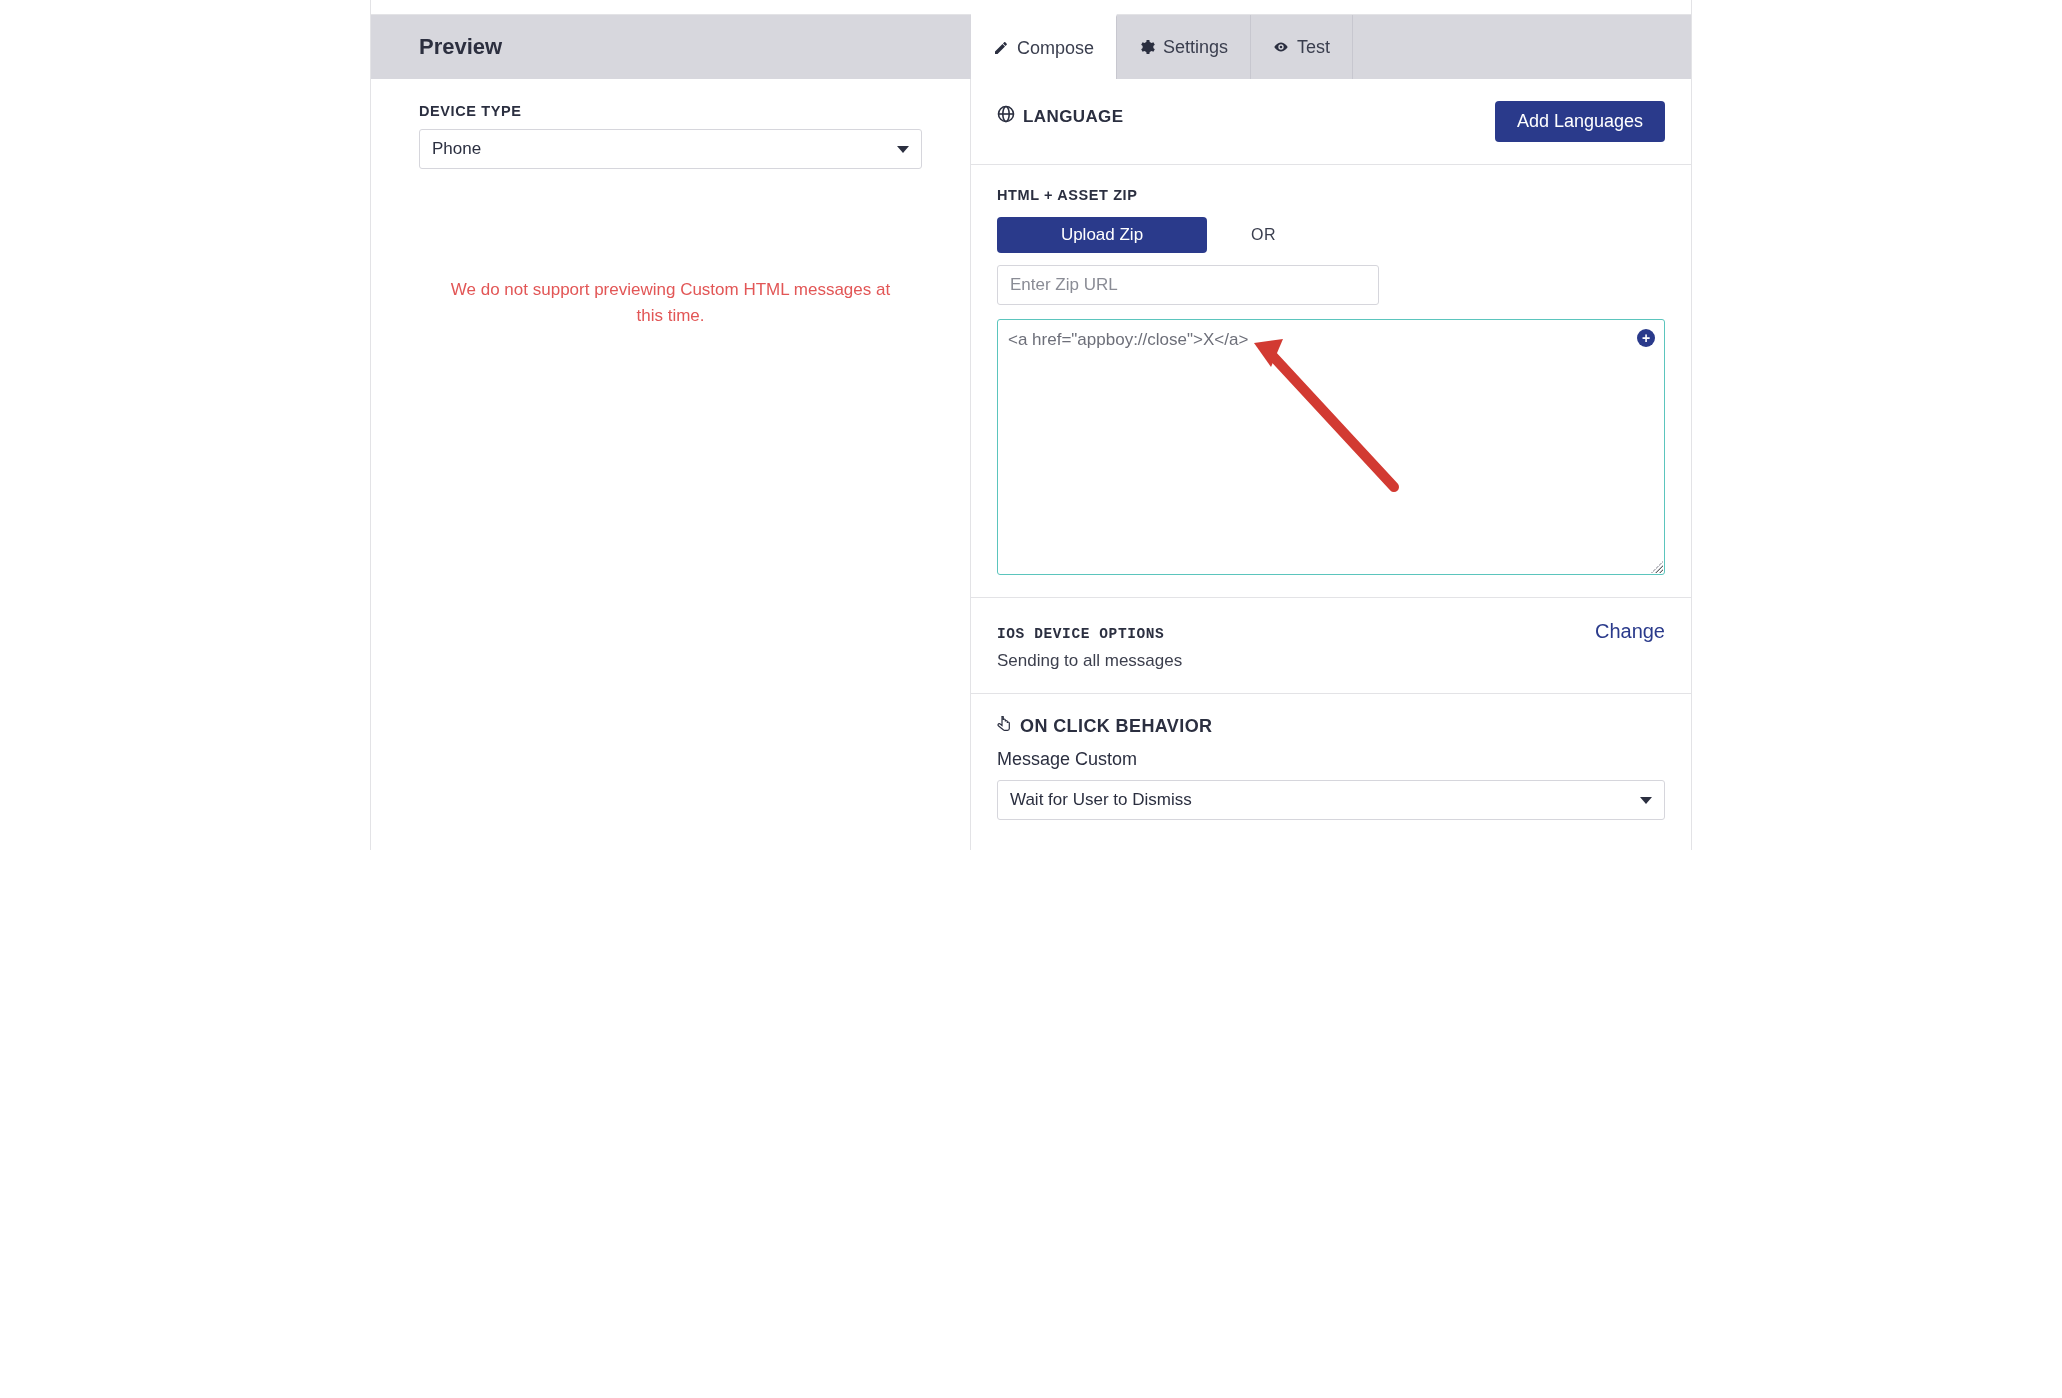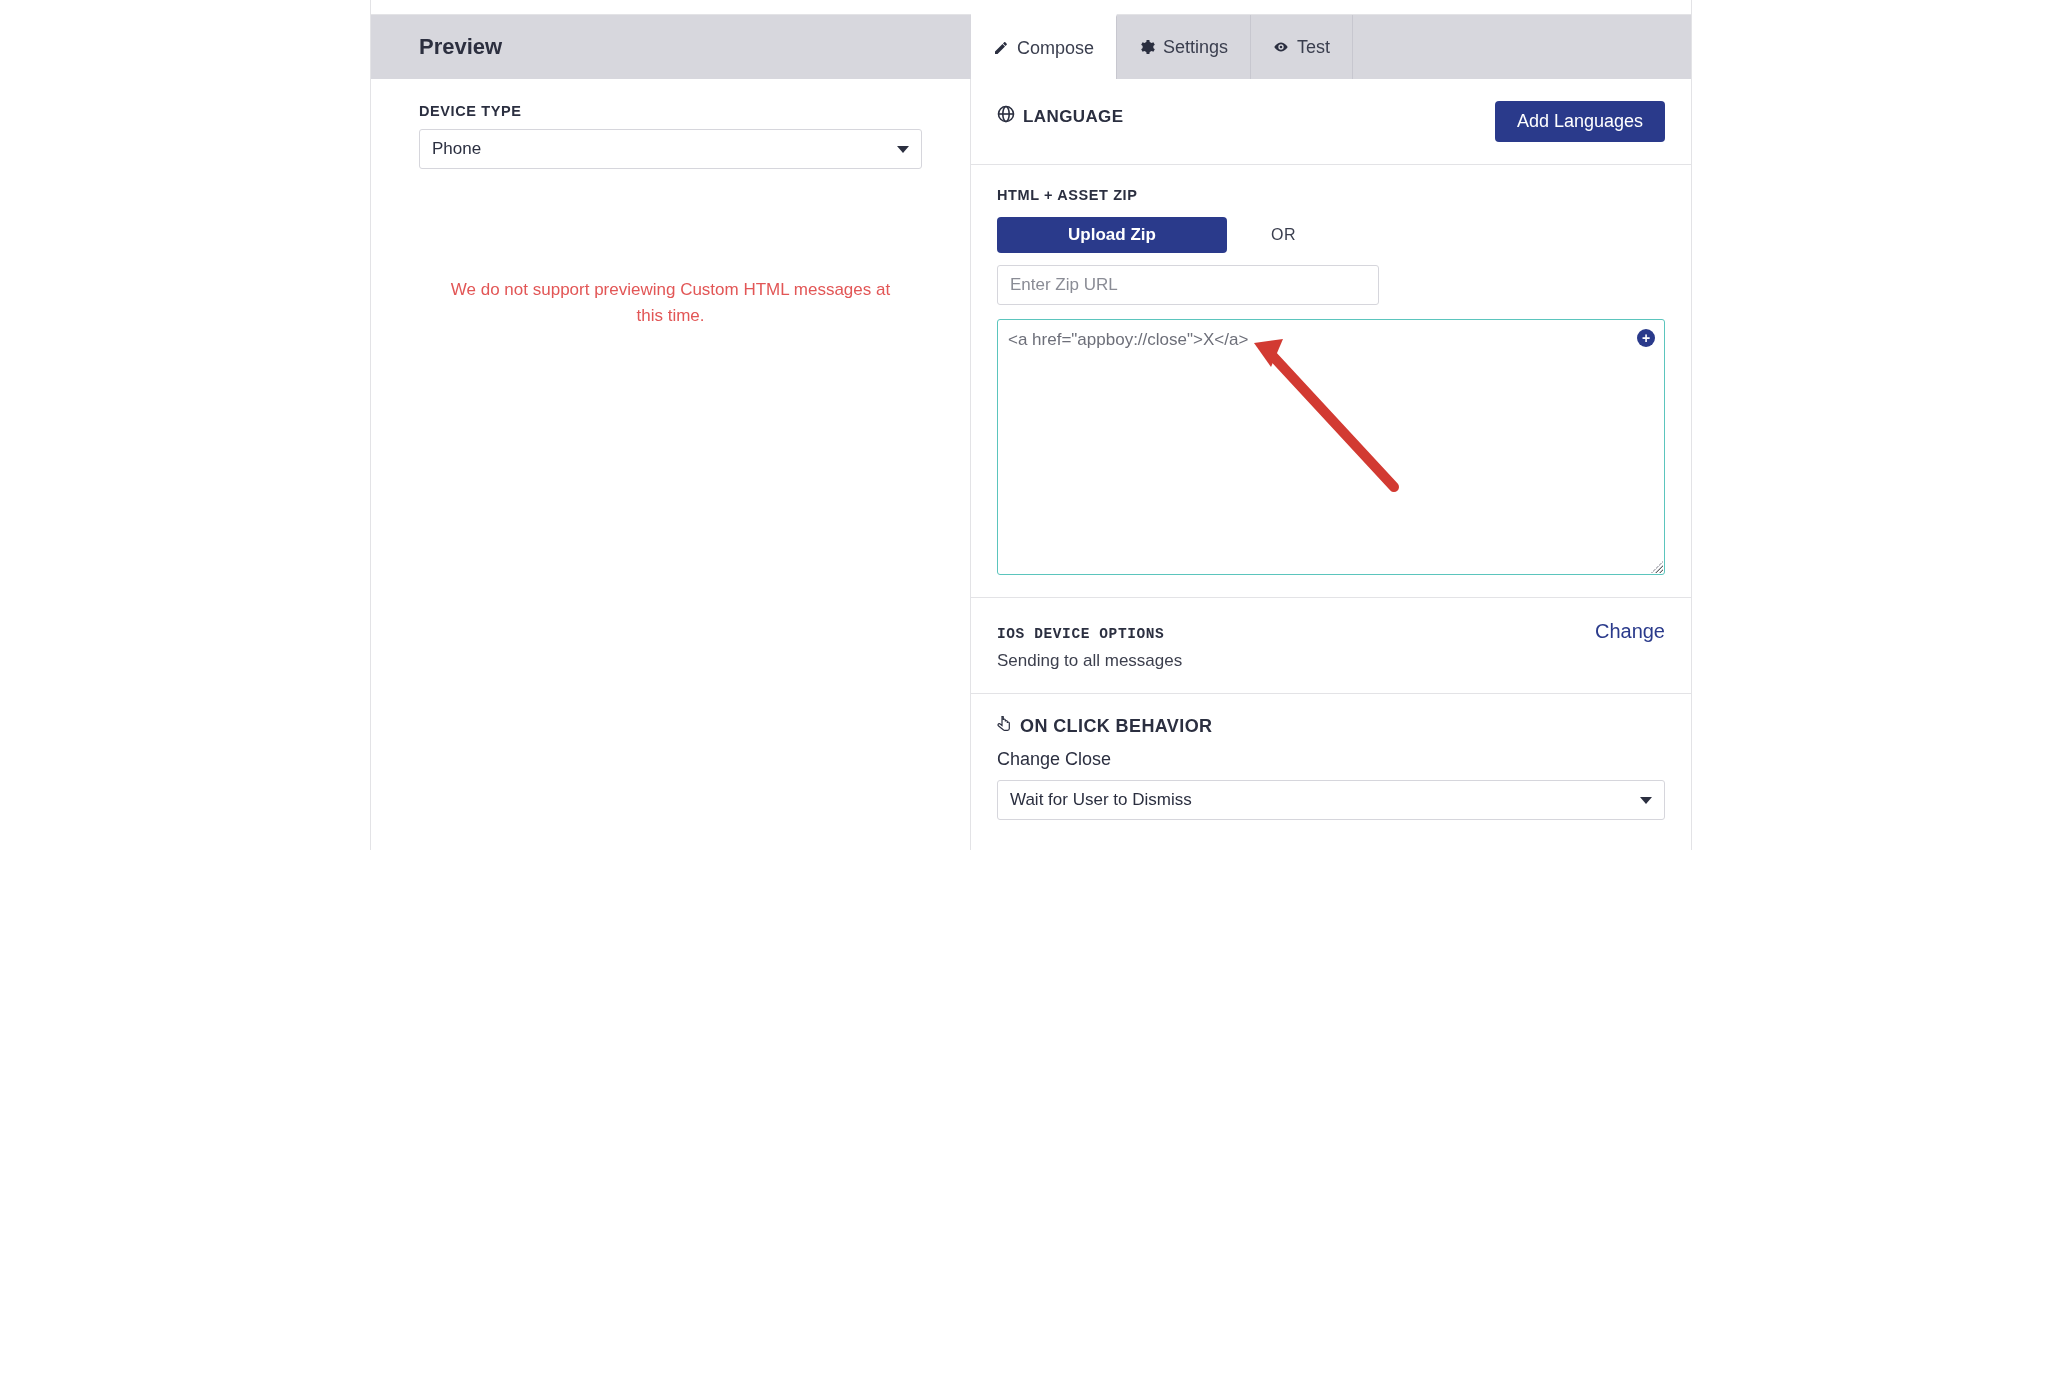--- a/index.html
+++ b/index.html
@@ -280,21 +280,21 @@
             </span>
             <span>LANGUAGE</span>
           </div>
           <button class="btn-primary">Add Languages</button>
         </div>
       </div>
 
       <div class="section">
         <div class="label-upper" style="margin-bottom:14px;">HTML + ASSET ZIP</div>
         <div class="upload-row">
-          <button class="btn-primary small" style="width:230px;font-weight:bold;">Upload Zip</button>
+          <button class="btn-primary small" style="width:210px;">Upload Zip</button>
           <span class="or-text">OR</span>
         </div>
         <input class="text-input" type="text" placeholder="Enter Zip URL" style="">
         <div class="code-wrap">
           <div class="code-area" contenteditable="true" style="">&lt;a href="appboy://close"&gt;X&lt;/a&gt;</div>
           <div class="plus-badge">+</div>
           <div class="resize-grip"></div>
           <svg class="arrow-annot" viewBox="0 0 160 170">
             <defs></defs>
             <polygon points="5,6 34,2 22,30" fill="#d23a32"></polygon>
@@ -313,21 +313,21 @@
 
       <div class="section no-border" style="padding-bottom:30px;">
         <div class="label-upper with-icon" style="font-size:18px;">
           <span>
             <svg width="15" height="16" viewBox="0 0 15 16">
                 <path d="M5 1v8.5L3.2 8C2.6 7.5 1.7 7.6 1.3 8.2c-.4.6-.3 1.4.3 1.8l5 4c.3.2.6.3.9.3h3c1 0 1.8-.8 1.8-1.8V7c0-.6-.4-1-1-1s-1 .4-1 1V5.5c0-.6-.4-1-1-1s-1 .4-1 1V4c0-.6-.4-1-1-1s-1 .4-1 1V1c0-.6-.4-1-1-1S5 .4 5 1z" fill="none" stroke="#2b2f40" stroke-width="1.2"></path>
               </svg>
           </span>
           <span>ON CLICK BEHAVIOR</span>
         </div>
-        <div class="sub-label">Change Close</div>
+        <div class="sub-label">Message Custom</div>
         <div class="select">
           <span>Wait for User to Dismiss</span>
           <span class="caret-down"></span>
         </div>
       </div>
 
     </div>
   </div>
 </div>
 

